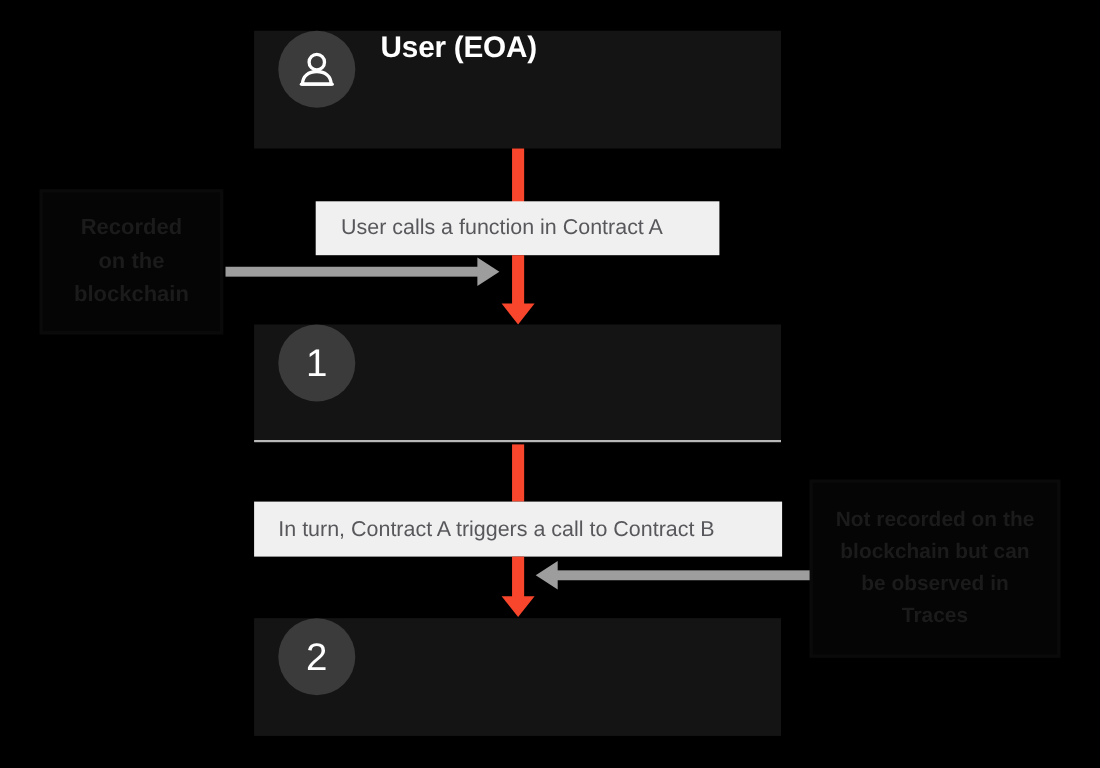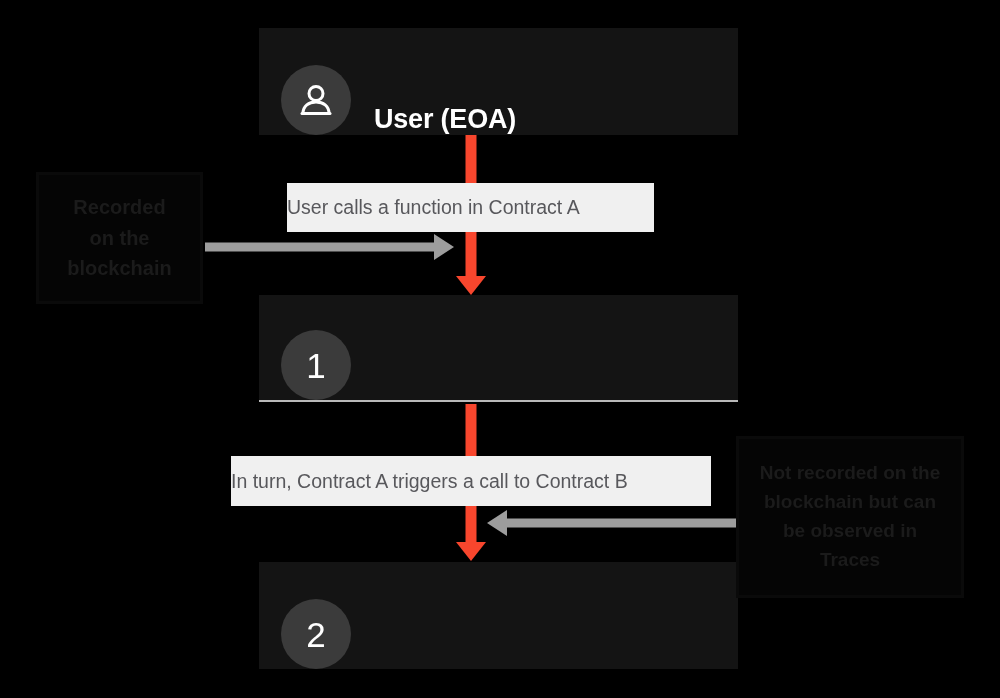--- a/index.html
+++ b/index.html
@@ -21,22 +21,21 @@
 
   
   .node {
     position: absolute;
     left: 231px;
     width: 479px;
     height: 107px;
     background: #141414;
     box-sizing: border-box;
     display: flex;
-    align-items: flex-end;
-    margin-left: 28px;
+    align-items: flex-start;
   }
   .node.with-rule {
     border-bottom: 2px solid #b9b9b9;
   }
   .node-badge {
     width: 70px;
     height: 70px;
     border-radius: 50%;
     background: #3b3b3b;
     margin-left: 22px;
@@ -63,23 +62,25 @@
     position: absolute;
     background: #f0f0f0;
     color: #58585c;
     font-size: 19.5px;
     display: flex;
     align-items: center;
     box-sizing: border-box;
   }
   #caption-1 {
     left: 287px; top: 183px; width: 367px; height: 49px;
+    padding-left: 23px;
   }
   #caption-2 {
     left: 231px; top: 456px; width: 480px; height: 50px;
+    padding-left: 22px;
   }
 
   
   .varrow { position: absolute; }
   .varrow .shaft {
     position: absolute;
     left: 50%;
     transform: translateX(-50%);
     width: 11px;
     background: #f8462d;

